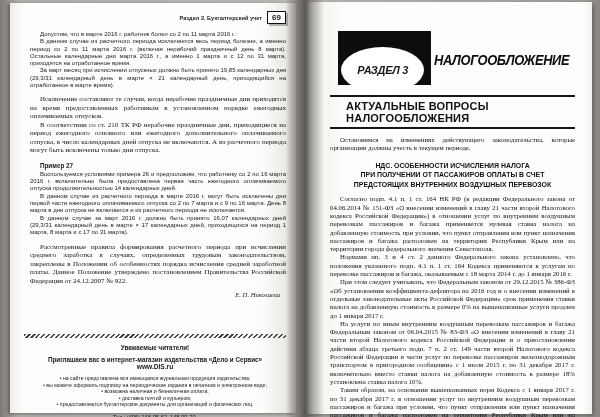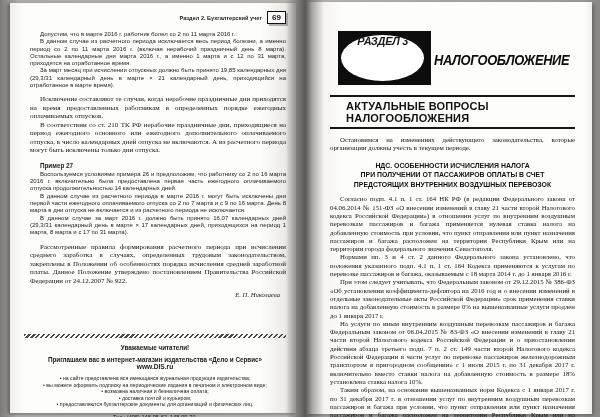--- a/index.html
+++ b/index.html
@@ -43,22 +43,22 @@
     background: repeating-linear-gradient(135deg,#4a4a4a 0 1.5px, transparent 1.5px 3.5px); }
   .ad-greeting { font-size:6.3px; font-weight:bold; margin-bottom:5px; }
   .ad-invite { font-size:6.3px; font-weight:bold; }
   .ad-site { font-size:6.6px; font-weight:bold; margin-bottom:5px; }
   .ad-bullets div { font-size:5.2px; line-height:6.6px; color:#222; }
   .ad-phone { font-size:5.6px; margin-top:6px; color:#222; }
   
   .banner { position:relative; height:93px; }
   .banner-box { position:absolute; left:8px; top:29px; width:93px; height:54px; background:#0d0d0d; }
   .banner-ellipse {
-    position:absolute; left:3px; top:4px; width:83px; height:46px; background:#fff;
-    border-radius:50%; display:flex; align-items:flex-start; justify-content:center;
+    position:absolute; left:3px; top:16px; width:83px; height:46px; background:#fff;
+    border-radius:50%; display:flex; align-items:center; justify-content:center;
   }
   .banner-badge-text { font-size:11.5px; font-weight:bold; font-style:italic; letter-spacing:-0.3px; transform:scaleX(.95); white-space:nowrap; }
   .banner-title {
     position:absolute; left:104px; top:50px; font-size:14px; font-weight:bold; font-style:italic;
     letter-spacing:-0.4px; transform:scaleX(.92); transform-origin:left; white-space:nowrap; color:#0d0d0d;
   }
   .rule { height:0; border-top:2px solid #161616; }
   .rubric { font-size:11px; font-weight:bold; letter-spacing:.2px; margin:3px 0 3px 16px; color:#111; }
   .serif-body { font-family:"Liberation Serif",serif; font-size:6.8px; line-height:8.3px; text-align:justify; color:#141414; }
   .serif-body p { margin:0; text-indent:10px; }
@@ -76,21 +76,21 @@
       <span class="pg-num-box">69</span>
     </div>
 
     <div class="block-sans">
       <p>Допустим, что в марте 2016 г. работник болел со 2 по 11 марта 2016 г.:</p>
       <p>В данном случае из расчетного периода исключается весь период болезни, а именно период со 2 по 11 марта 2016 г. (включая нерабочий праздничный день 8 марта). Остальные календарные дни марта 2016 г., а именно 1 марта и с 12 по 31 марта, приходятся на отработанное время.</p>
       <p>За март месяц при исчислении отпускных должно быть принято 19,85 календарных дня (29,3/31 календарный день в марте × 21 календарный день, приходящийся на отработанное в марте время).</p>
     </div>
 
     <div class="block-serif">
-      <p>Исключение составляют те случаи, когда нерабочие праздничные дни приходятся на время предоставленных работникам в определенных порядке ежегодных оплачиваемых отпусков.</p>
+      <p>Исключение составляют те случаи, когда нерабочие праздничные дни приходятся на время предоставленных работникам в установленном порядке ежегодных оплачиваемых отпусков.</p>
       <p>В соответствии со ст. 210 ТК РФ нерабочие праздничные дни, приходящиеся на период ежегодного основного или ежегодного дополнительного оплачиваемого отпуска, в число календарных дней отпуска не включаются. А из расчетного периода могут быть исключены только дни отпуска.</p>
     </div>
 
     <div class="example-title">Пример 27</div>
     <div class="block-sans">
       <p>Воспользуемся условиями примера 26 и предположим, что работнику со 2 по 16 марта 2016 г. включительно была предоставлена первая часть ежегодного оплачиваемого отпуска продолжительностью 14 календарных дней.</p>
       <p>В данном случае из расчетного периода в марте 2016 г. могут быть исключены дни первой части ежегодного оплачиваемого отпуска со 2 по 7 марта и с 9 по 16 марта. День 8 марта в дни отпуска не включается и из расчетного периода не исключается.</p>
       <p>В данном случае за март 2016 г. должно быть принято 16,07 календарных дней (29,3/31 календарный день в марте × 17 календарных дней, приходящихся на период 1 марта, 8 марта и с 17 по 31 марта).</p>
     </div>
 

